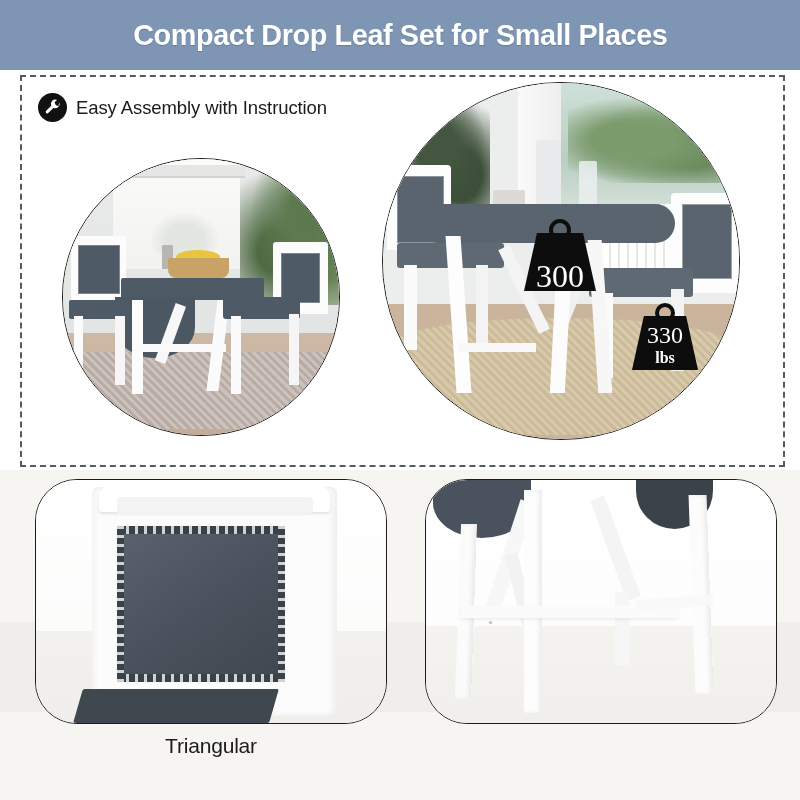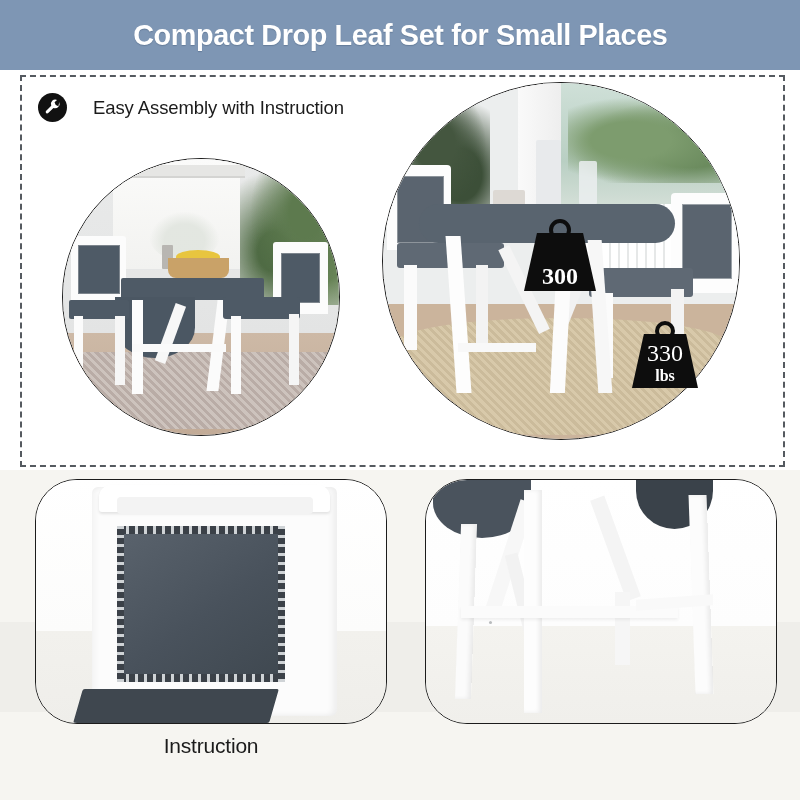--- a/index.html
+++ b/index.html
@@ -56,21 +56,21 @@
     pointer-events: none;
     z-index: 40;
   }
 
   
   #assembly-badge {
     position: absolute;
     left: 38px; top: 23px;
     display: flex;
     align-items: center;
-    gap: 26px;
+    gap: 9px;
     z-index: 45;
   }
   #wrench-icon-circle {
     width: 29px; height: 29px;
     border-radius: 50%;
     background: #111111;
     position: relative;
     flex: none;
   }
   #wrench-icon-circle svg { position: absolute; left: 5px; top: 5px; }
@@ -199,24 +199,24 @@
     background: transparent;
     z-index: -1;
   }
   #badge-300 { left: 524px; top: 163px; }
   #badge-300 .weight-body {
     width: 72px; height: 58px;
     clip-path: polygon(18% 0%, 82% 0%, 100% 100%, 0% 100%);
     padding-top: 3px;
   }
   #badge-300 .weight-handle { width: 22px; height: 22px; left: 25px; top: -14px; }
-  #badge-300 .w-num { font-size: 24px; font-weight: bold; margin-top: 44px; }
+  #badge-300 .w-num { font-size: 32px; font-weight: normal; margin-top: 44px; }
   #badge-300 .w-unit { font-size: 17px; font-weight: bold; margin-top: 3px; }
 
-  #badge-330 { left: 632px; top: 264px; justify-content: center; }
+  #badge-330 { left: 632px; top: 246px; justify-content: center; }
   #badge-330 .weight-body {
     width: 66px; height: 54px;
     clip-path: polygon(18% 0%, 82% 0%, 100% 100%, 0% 100%);
     padding-top: 3px;
   }
   #badge-330 .weight-handle { width: 20px; height: 20px; left: 23px; top: -13px; }
   #badge-330 .w-num { font-size: 24px; font-weight: normal; }
   #badge-330 .w-unit { font-size: 16px; font-weight: bold; margin-top: 3px; }
 
   
@@ -432,17 +432,17 @@
     <div id="lc-legA"></div>
     <div id="lc-legB"></div>
     <div id="lc-legC"></div>
     <div id="lc-legD"></div>
     <div id="lc-stretch"></div>
     <div id="lc-stretch2"></div>
     <div id="lc-screw"></div>
   </div>
 
   <div class="caption" id="caption-left">
-    <div>Instruction</div>
+    <div>Triangular</div>
   </div>
 
 
 </div>
 
 </body></html>

